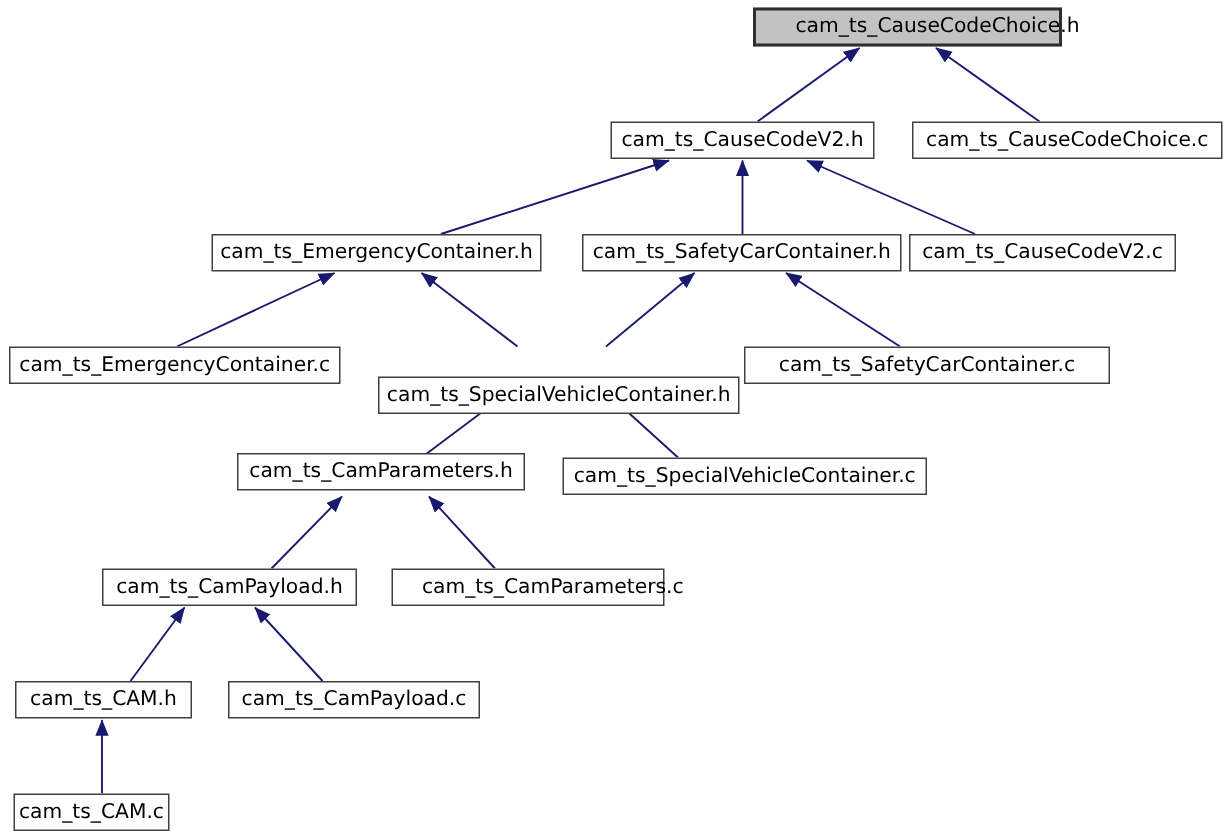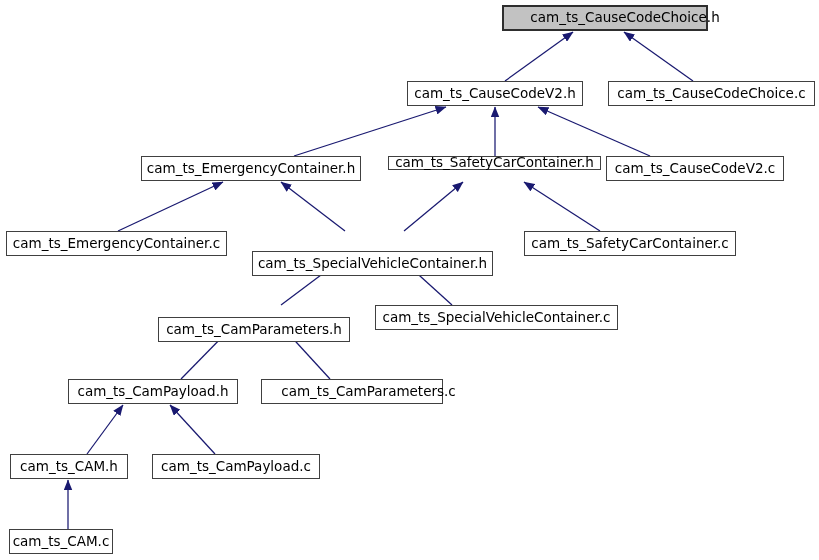--- a/index.html
+++ b/index.html
@@ -73,26 +73,26 @@
       <line x1="330" y1="379" x2="286" y2="331" class="edge-line" marker-end="url(#arrowhead)"></line>
       <line x1="87" y1="454" x2="123" y2="405" class="edge-line" marker-end="url(#arrowhead)"></line>
       <line x1="215" y1="454" x2="170" y2="405" class="edge-line" marker-end="url(#arrowhead)"></line>
       <line x1="68" y1="529" x2="68" y2="480" class="edge-line" marker-end="url(#arrowhead)"></line>
     </svg>
   <div id="nodes-layer">
       <div class="gnode root" style="left: 502px; top: 5px; width: 206px; height: 26px;">cam_ts_CauseCodeChoice.h</div>
       <div class="gnode" style="left: 407px; top: 81px; width: 176px; height: 25px;">cam_ts_CauseCodeV2.h</div>
       <div class="gnode" style="left: 608px; top: 81px; width: 207px; height: 25px;">cam_ts_CauseCodeChoice.c</div>
       <div class="gnode" style="left: 141px; top: 156px; width: 220px; height: 25px;">cam_ts_EmergencyContainer.h</div>
-      <div class="gnode" style="left: 388px; top: 156px; width: 213px; height: 14px;">cam_ts_SafetyCarContainer.h</div>
+      <div class="gnode" style="left: 388px; top: 156px; width: 213px; height: 25px;">cam_ts_SafetyCarContainer.h</div>
       <div class="gnode" style="left: 606px; top: 156px; width: 178px; height: 25px;">cam_ts_CauseCodeV2.c</div>
       <div class="gnode" style="left: 6px; top: 231px; width: 221px; height: 25px;">cam_ts_EmergencyContainer.c</div>
       <div class="gnode" style="left: 252px; top: 231px; width: 241px; height: 25px; margin-top: 20px;">cam_ts_SpecialVehicleContainer.h</div>
-      <div class="gnode" style="left: 524px; top: 231px; width: 212px; height: 25px;">cam_ts_SafetyCarContainer.c</div>
-      <div class="gnode" style="left: 158px; top: 317px; width: 192px; height: 25px;">cam_ts_CamParameters.h</div>
+      <div class="gnode" style="left: 496px; top: 231px; width: 244px; height: 25px;">cam_ts_SafetyCarContainer.c</div>
+      <div class="gnode" style="left: 158px; top: 302px; width: 192px; height: 25px;">cam_ts_CamParameters.h</div>
       <div class="gnode" style="left: 375px; top: 305px; width: 243px; height: 25px;">cam_ts_SpecialVehicleContainer.c</div>
       <div class="gnode" style="left: 68px; top: 379px; width: 170px; height: 25px;">cam_ts_CamPayload.h</div>
       <div class="gnode" style="left: 261px; top: 379px; width: 182px; height: 25px; padding-left: 33px;">cam_ts_CamParameters.c</div>
       <div class="gnode" style="left: 10px; top: 454px; width: 118px; height: 25px;">cam_ts_CAM.h</div>
       <div class="gnode" style="left: 152px; top: 454px; width: 168px; height: 25px;">cam_ts_CamPayload.c</div>
       <div class="gnode" style="left: 9px; top: 529px; width: 104px; height: 25px;">cam_ts_CAM.c</div>
     </div>
 </div>
 
 </body></html>

